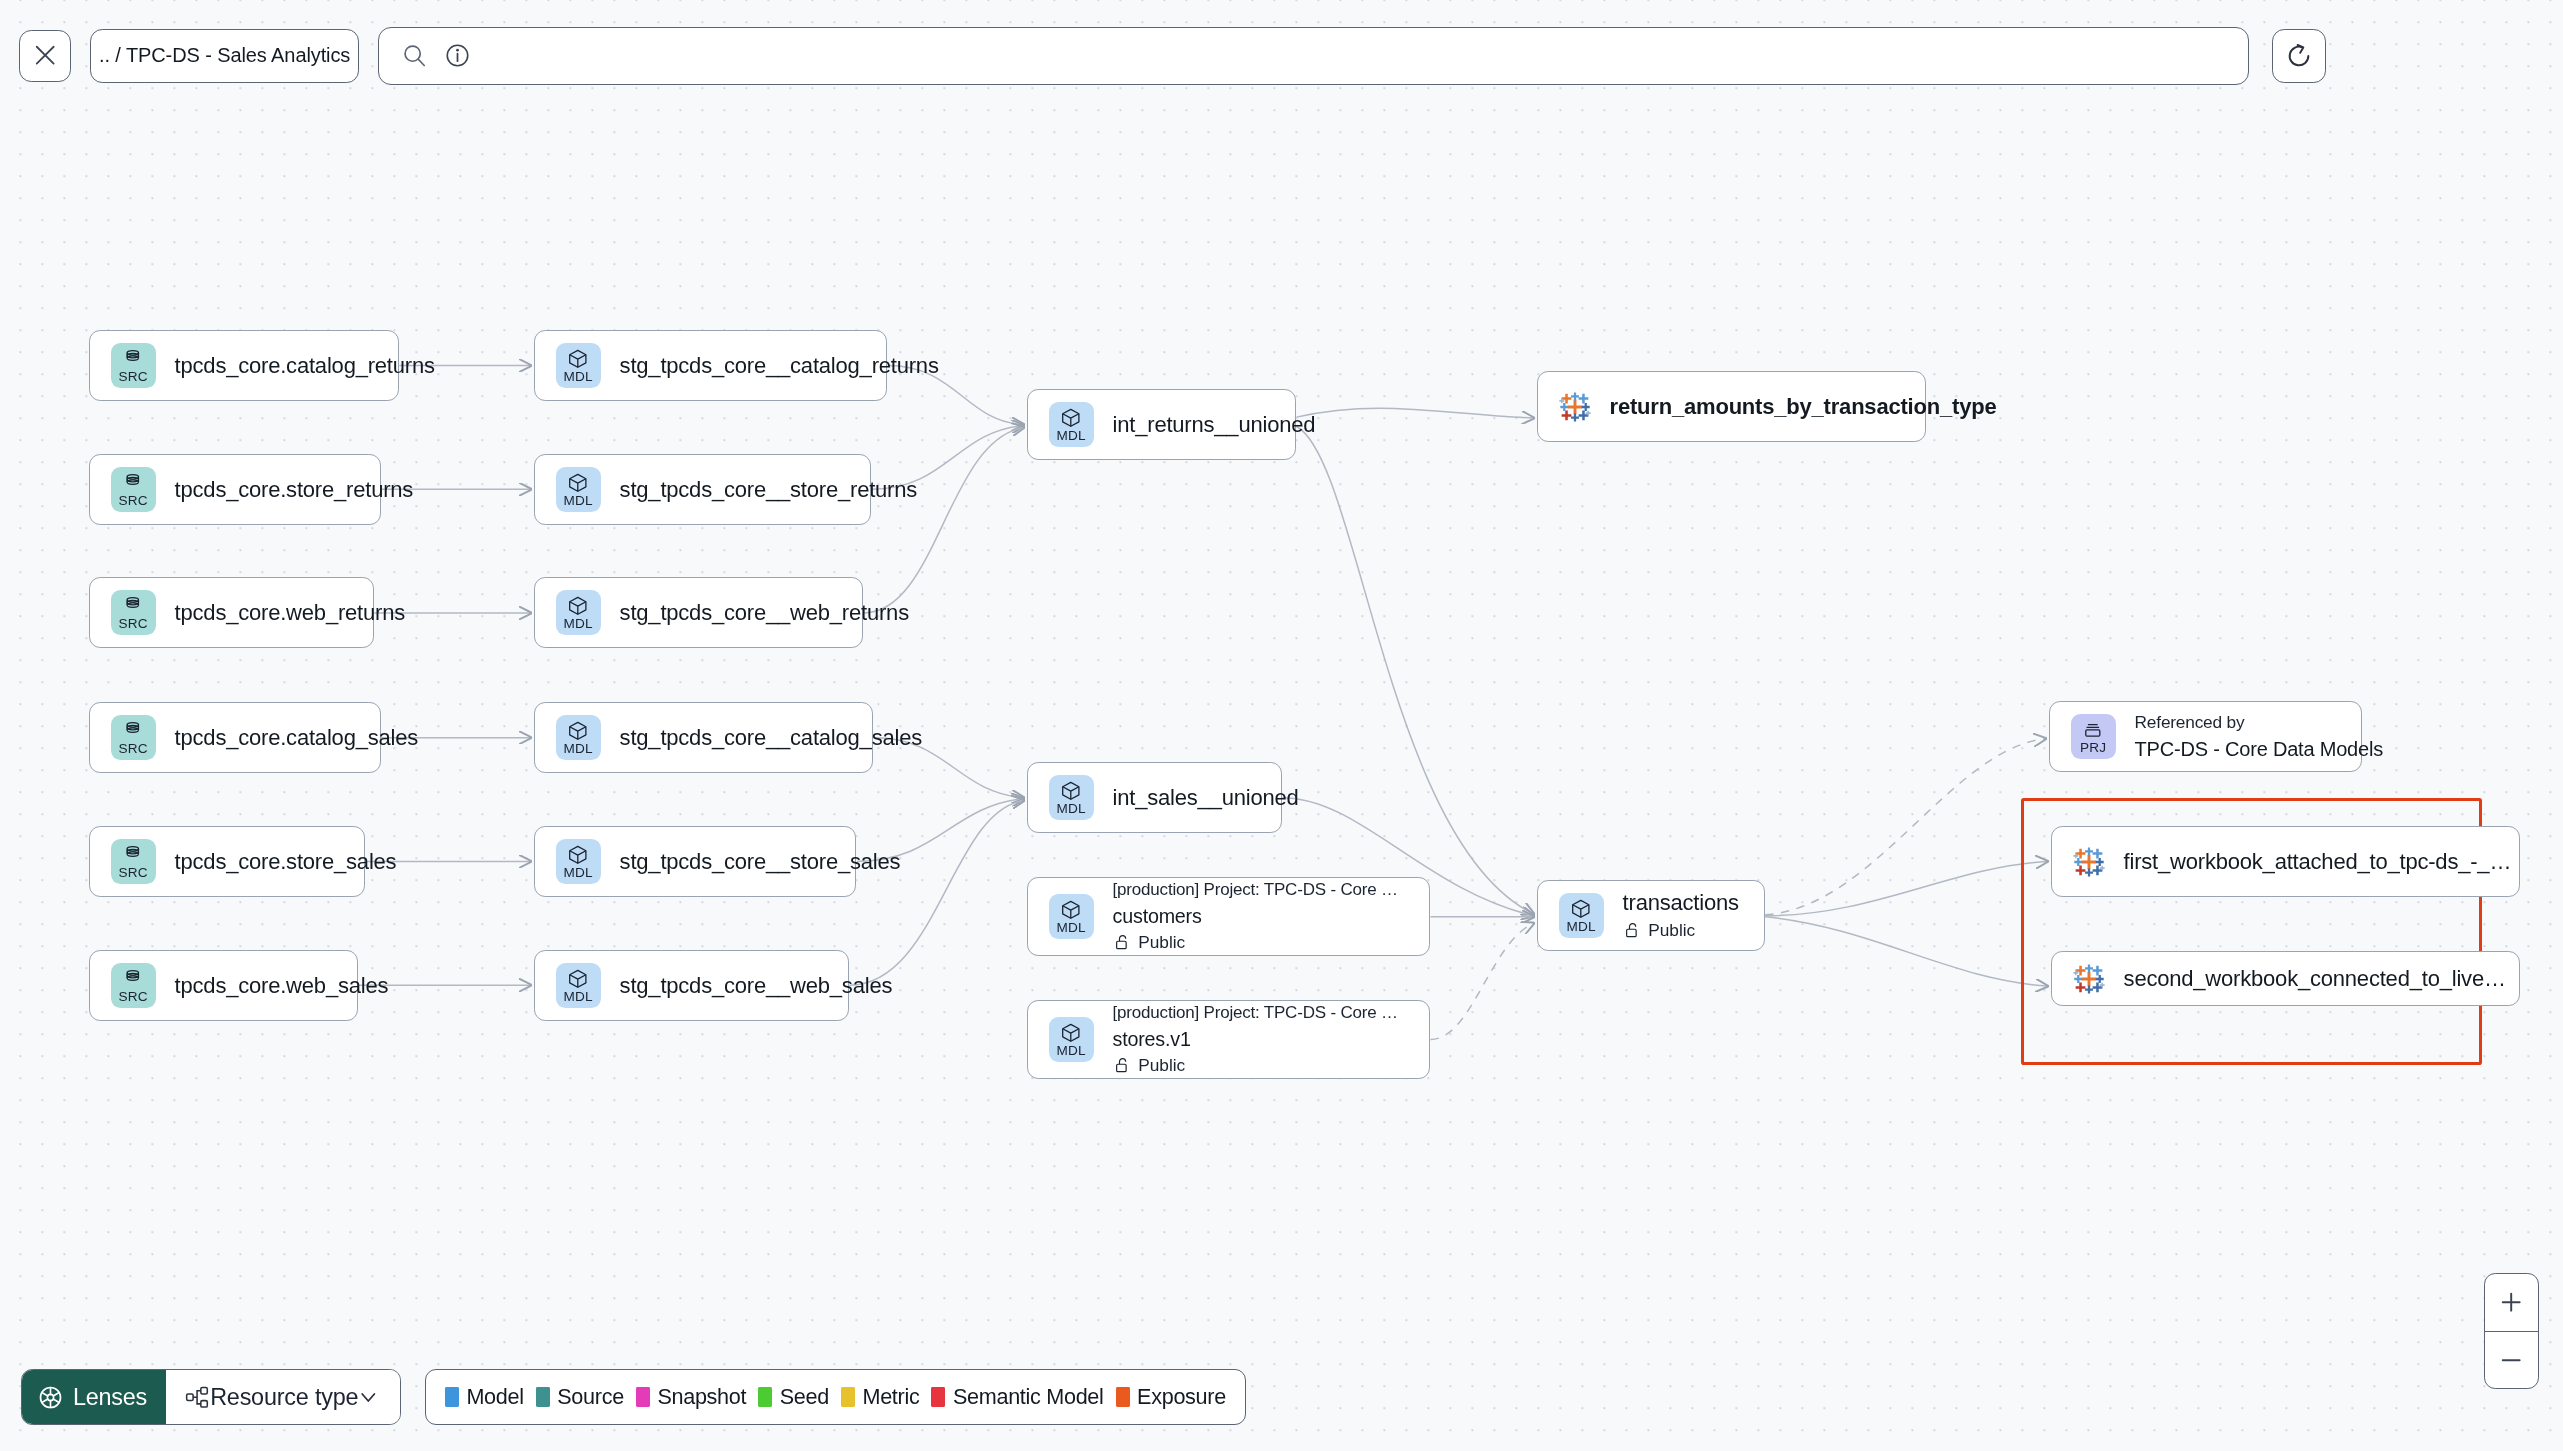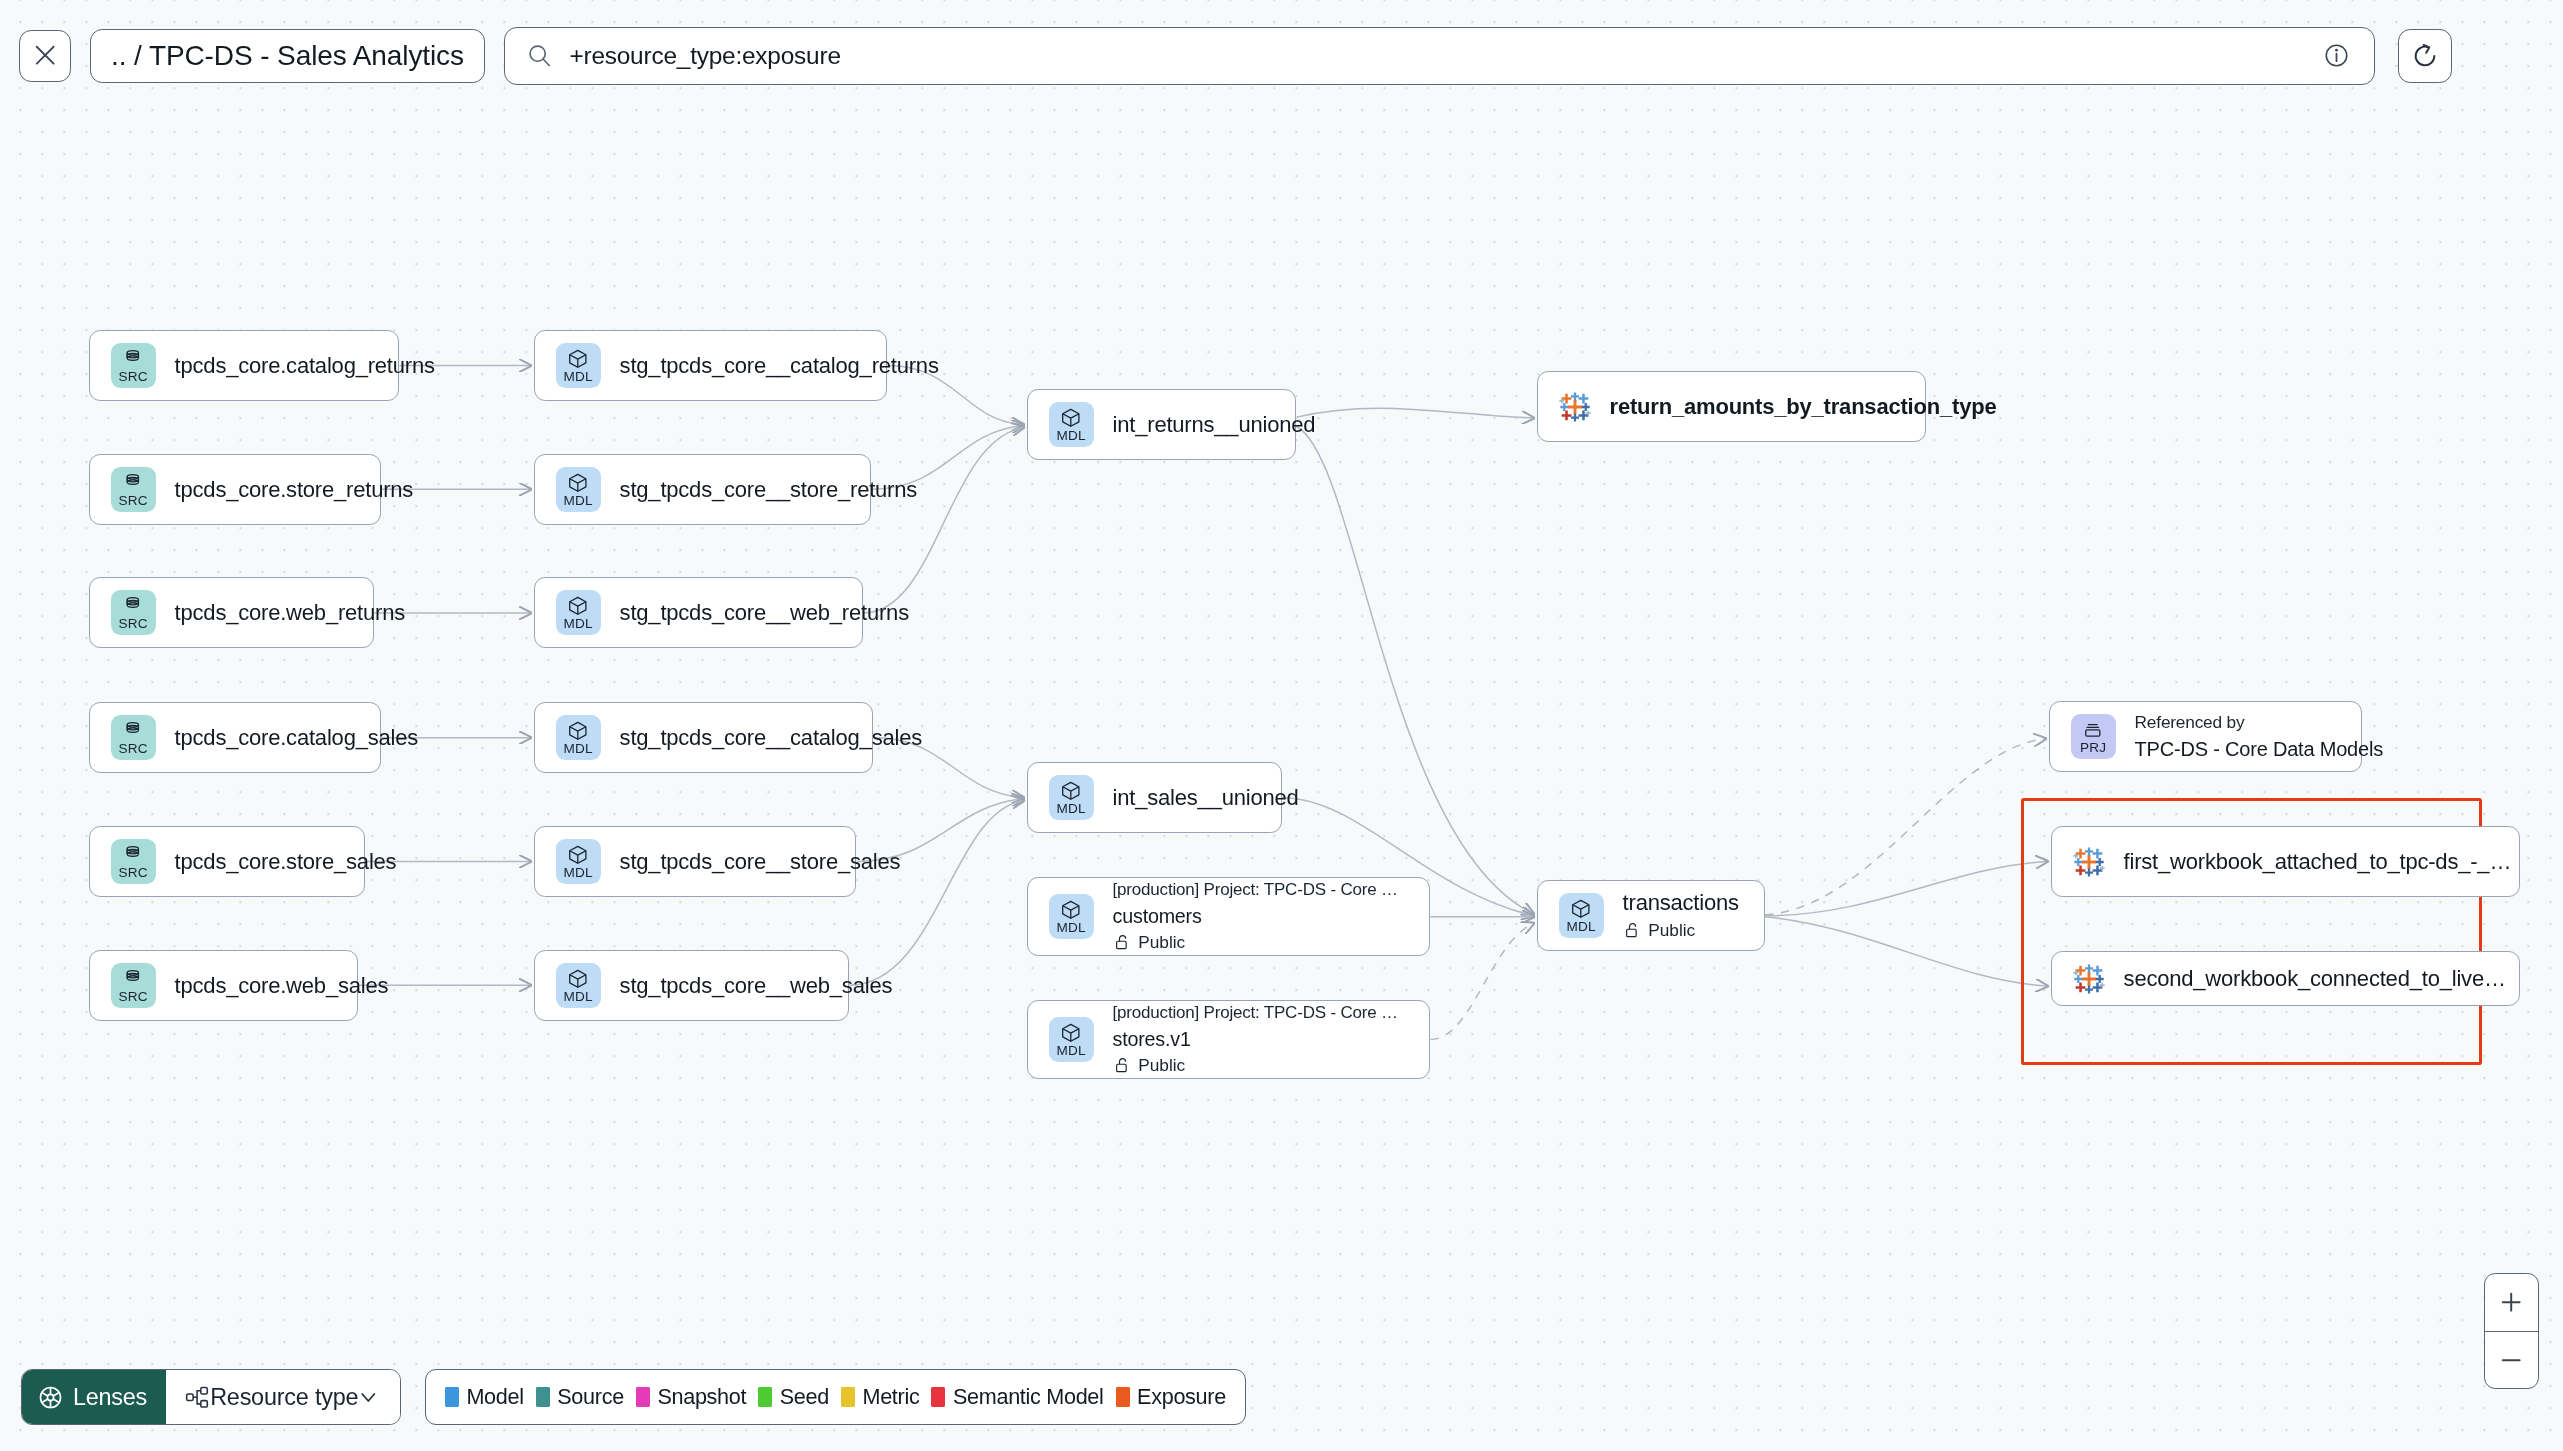--- a/index.html
+++ b/index.html
@@ -26,21 +26,21 @@
     z-index: 40;
   }
   .tb-btn {
     background: #fff;
     border: 1.5px solid #5b6472;
     border-radius: 12.2px;
     display: flex; align-items: center; justify-content: center;
   }
   #close-btn { width: 52px; height: 52px; flex: none; }
   #breadcrumb {
-    height: 54px; padding: 0 20px; font-size: 28px; color: #141a22;
+    height: 54px; padding: 0 8px; font-size: 20px; color: #141a22;
     letter-spacing: -0.1px; white-space: nowrap;
   }
   #searchbar {
     flex: 1 1 auto; height: 58px; display: flex; align-items: center;
     gap: 17px; padding: 0 24.4px 0 22.5px; border-radius: 13px;
     border: 1.5px solid #5b6472; background: #fff;
     max-width: 1871px;
   }
   #search-input {
     border: none; outline: none; flex: 1 1 auto;
@@ -497,21 +497,20 @@
 
     <div class="tb-btn" id="breadcrumb">
       <span>.. / TPC-DS - Sales Analytics</span>
     </div>
 
     <div id="searchbar">
       <svg class="ico" width="25" height="25" viewBox="0 0 27 27">
         <circle cx="11.5" cy="11.5" r="8.2" fill="none" stroke="#5b6472" stroke-width="1.8"></circle>
         <path d="M17.6,17.6 L24,24.3" stroke="#5b6472" stroke-width="1.8" stroke-linecap="round"></path>
       </svg>
-      <input id="search-input" type="text" value="+resource_type:exposure" placeholder="Search lineage" style="">
       <svg class="ico" width="27" height="27" viewBox="0 0 29 29">
         <circle cx="14.5" cy="14.5" r="11" fill="none" stroke="#3c4453" stroke-width="1.7"></circle>
         <circle cx="14.5" cy="8.8" r="1.5" fill="#3c4453"></circle>
         <path d="M14.5,12.6 L14.5,20.6" stroke="#3c4453" stroke-width="1.9" stroke-linecap="round"></path>
       </svg>
     </div>
 
     <div class="tb-btn" id="refresh-btn">
       <svg class="ico" width="28" height="28" viewBox="0 0 30 30">
         <path d="M25,15 A10,10 0 1 1 18.4,5.6" fill="none" stroke="#2b323e" stroke-width="2.1" stroke-linecap="round"></path>

